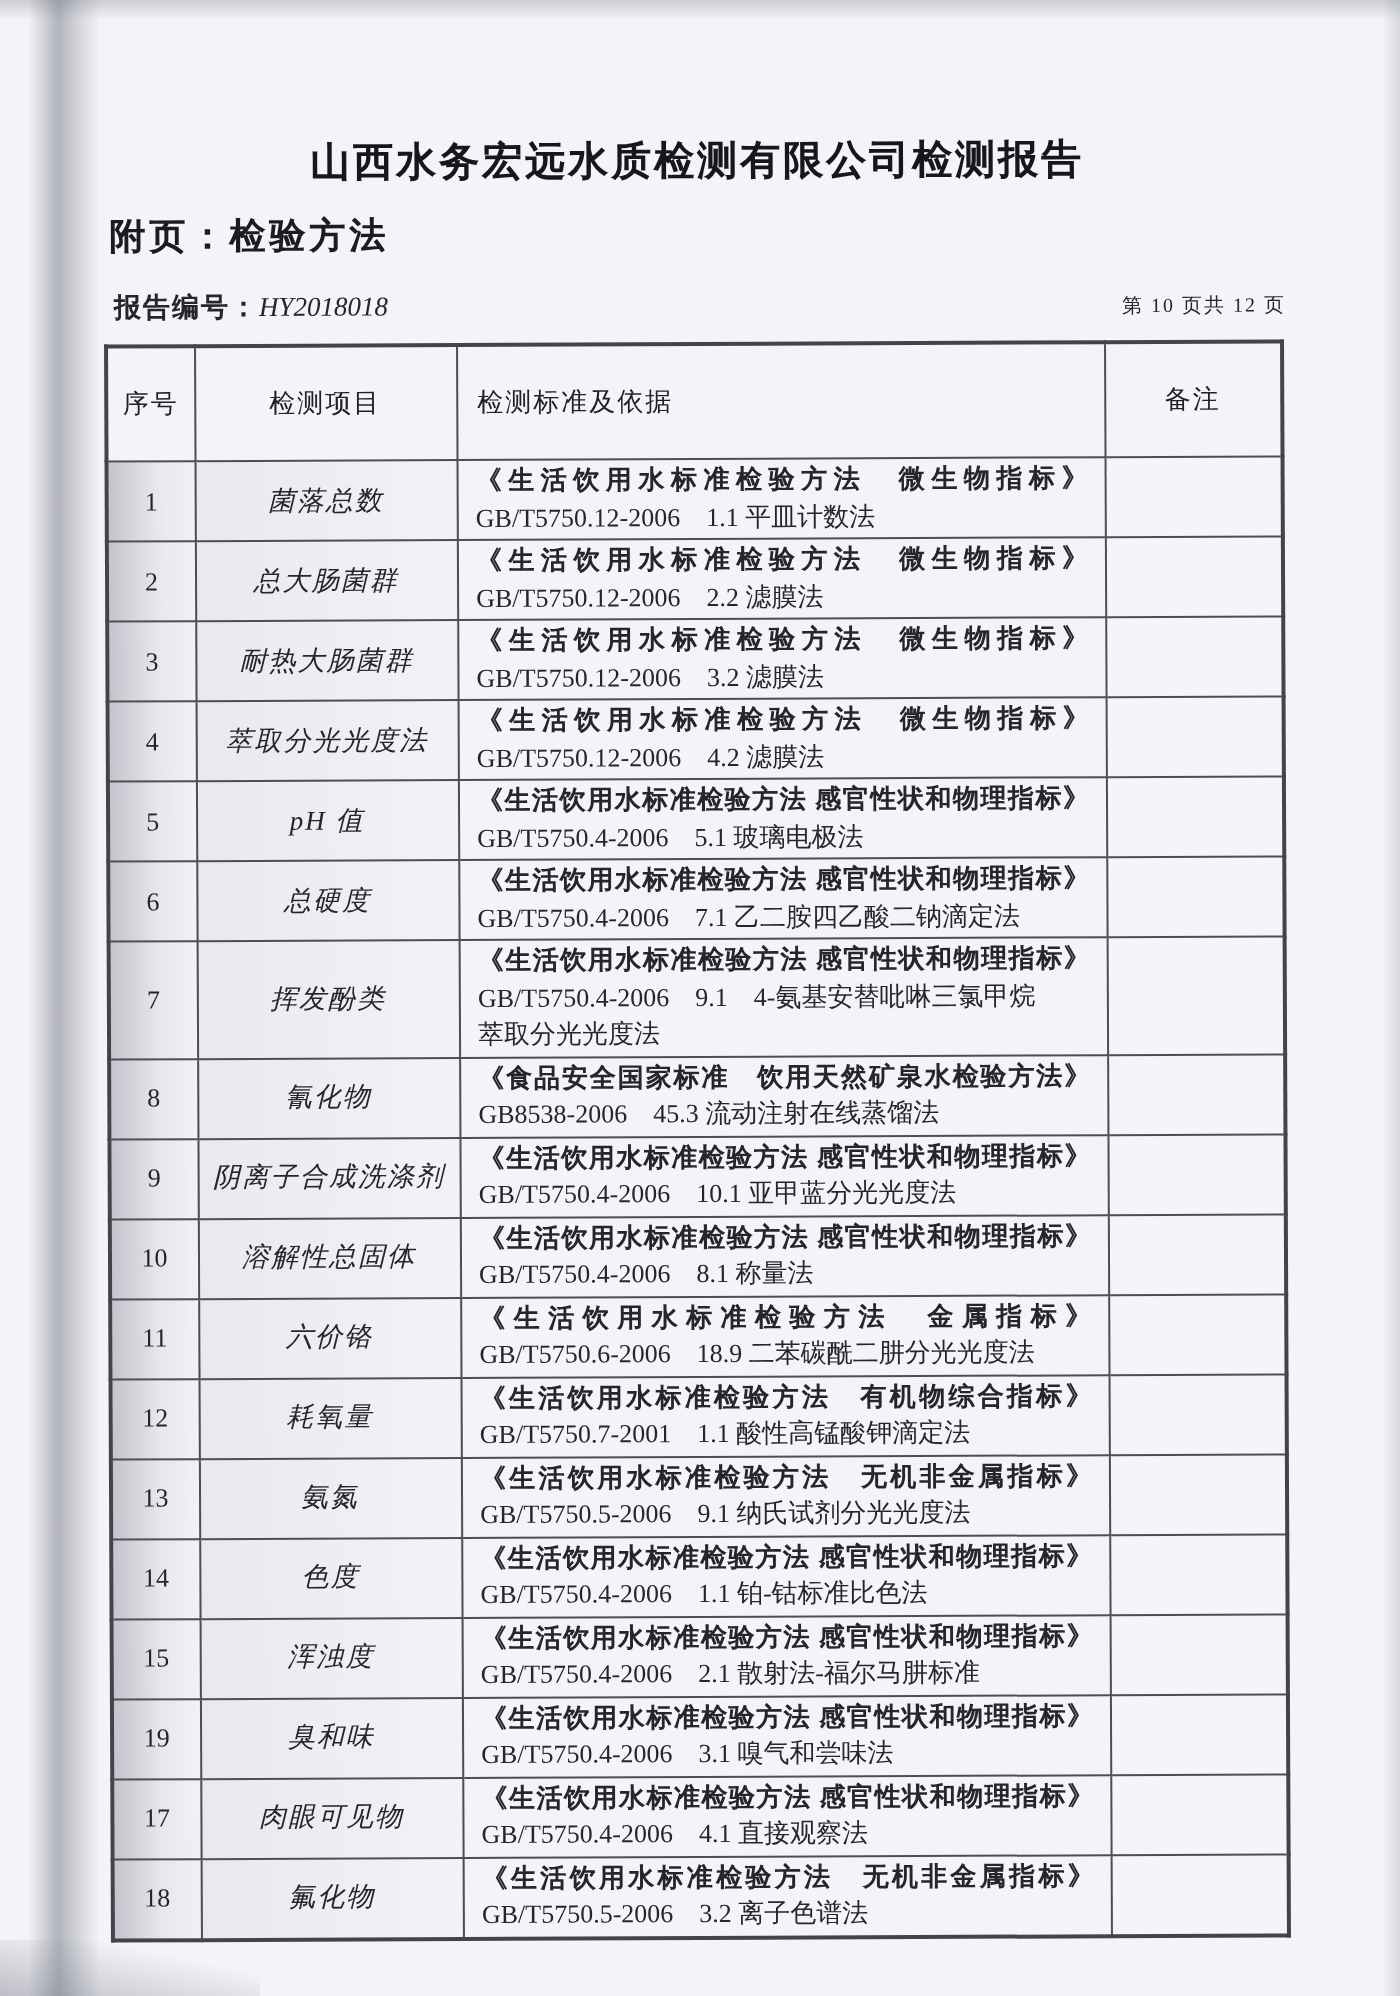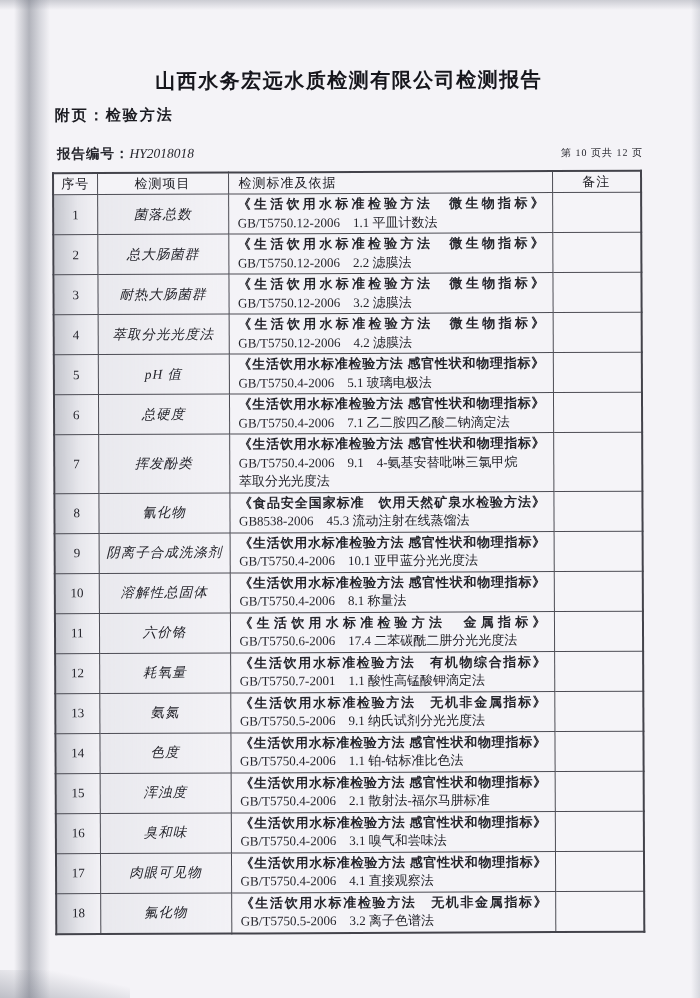--- a/index.html
+++ b/index.html
@@ -17,32 +17,32 @@
   .shade-right{position:absolute;right:0;top:0;bottom:0;width:9px;z-index:2;pointer-events:none;
     background:linear-gradient(to left,rgba(140,145,158,.28),rgba(140,145,158,0));}
   .shade-bottom-left{position:absolute;left:0;bottom:0;width:130px;height:28px;z-index:2;pointer-events:none;
     background:linear-gradient(to top right,rgba(108,113,126,.40),rgba(108,113,126,0) 70%);}
 
   .content{position:absolute;inset:0;transform:rotate(-0.25deg);transform-origin:50% 40%;}
 
   .title{position:absolute;top:67px;left:0;right:0;text-align:center;
     font-size:20px;font-weight:bold;letter-spacing:1.5px;color:#16161c;}
   .attach{position:absolute;top:105px;left:56px;
-    font-size:15px;font-weight:bold;letter-spacing:2px;color:#1b1b21;}
+    font-size:18px;font-weight:bold;letter-spacing:2px;color:#1b1b21;}
   .meta-row{position:absolute;top:144px;left:58px;right:56px;
     display:flex;justify-content:space-between;align-items:baseline;font-size:13.5px;}
   .meta-label{font-weight:bold;letter-spacing:1px;margin-top:32px;}
   .meta-no{font-family:"Liberation Serif","DejaVu Serif",serif;font-style:italic;}
   .page-indicator{font-size:10px;letter-spacing:1px;}
 
   .table-wrap{position:absolute;top:171px;left:53px;width:588px;}
   table{width:100%;border-collapse:collapse;table-layout:fixed;}
   table{border:2px solid #43434b;}
   th,td{border:1px solid #4d4d55;vertical-align:middle;}
-  th{font-weight:normal;font-size:13px;padding:1px 3px;letter-spacing:1px;color:#202027;}
+  th{font-weight:normal;font-size:13px;padding:19px 3px;letter-spacing:1px;color:#202027;}
   th.h-std{text-align:left;padding-left:10px;margin-top:28px;}
   td.c-no{text-align:center;font-size:13px;
     background:linear-gradient(to right,rgba(122,127,140,.40),rgba(170,174,184,.18) 55%,rgba(200,203,212,.05));}
   td.c-item{text-align:center;font-size:13.5px;letter-spacing:1px;
     background:linear-gradient(to right,rgba(170,174,184,.15),rgba(210,212,220,.03));font-style:italic;}
   td.c-std{padding:1px 8px 1px 9px;font-size:13px;}
   .std-line{line-height:18.5px;}
   .std-book{text-align:justify;text-align-last:justify;font-weight:bold;}
   td.c-remark{background:rgba(255,255,255,.12);}
 </style>
@@ -183,21 +183,21 @@
               <div class="std-line">GB/T5750.4-2006　8.1 称量法</div>
             </td>
     <td class="c-remark"></td>
   </tr>
 
   <tr>
     <td class="c-no">11</td>
     <td class="c-item">六价铬</td>
     <td class="c-std">
               <div class="std-line std-book">《生活饮用水标准检验方法　金属指标》</div>
-              <div class="std-line">GB/T5750.6-2006　17.4 二苯碳酰二肼分光光度法</div>
+              <div class="std-line">GB/T5750.6-2006　18.9 二苯碳酰二肼分光光度法</div>
             </td>
     <td class="c-remark"></td>
   </tr>
 
   <tr>
     <td class="c-no">12</td>
     <td class="c-item">耗氧量</td>
     <td class="c-std">
               <div class="std-line std-book">《生活饮用水标准检验方法　有机物综合指标》</div>
               <div class="std-line">GB/T5750.7-2001　1.1 酸性高锰酸钾滴定法</div>
@@ -229,21 +229,21 @@
     <td class="c-no">15</td>
     <td class="c-item">浑浊度</td>
     <td class="c-std">
               <div class="std-line std-book">《生活饮用水标准检验方法 感官性状和物理指标》</div>
               <div class="std-line">GB/T5750.4-2006　2.1 散射法-福尔马肼标准</div>
             </td>
     <td class="c-remark"></td>
   </tr>
 
   <tr>
-    <td class="c-no">16</td>
+    <td class="c-no">19</td>
     <td class="c-item">臭和味</td>
     <td class="c-std">
               <div class="std-line std-book">《生活饮用水标准检验方法 感官性状和物理指标》</div>
               <div class="std-line">GB/T5750.4-2006　3.1 嗅气和尝味法</div>
             </td>
     <td class="c-remark"></td>
   </tr>
 
   <tr>
     <td class="c-no">17</td>

